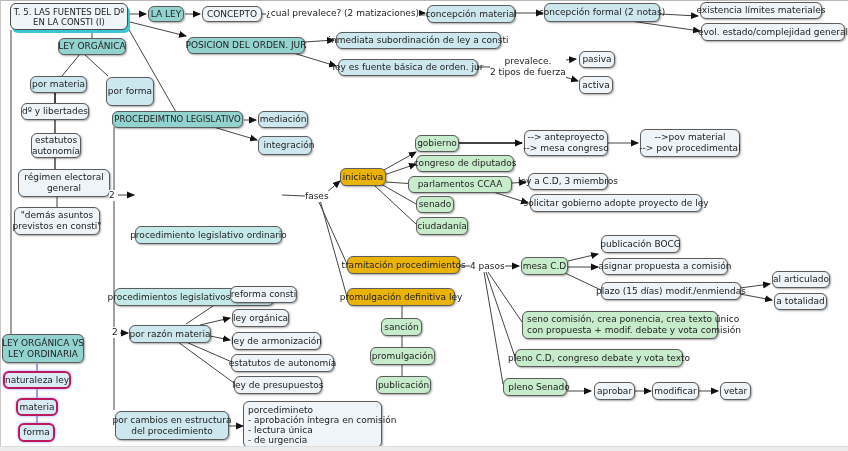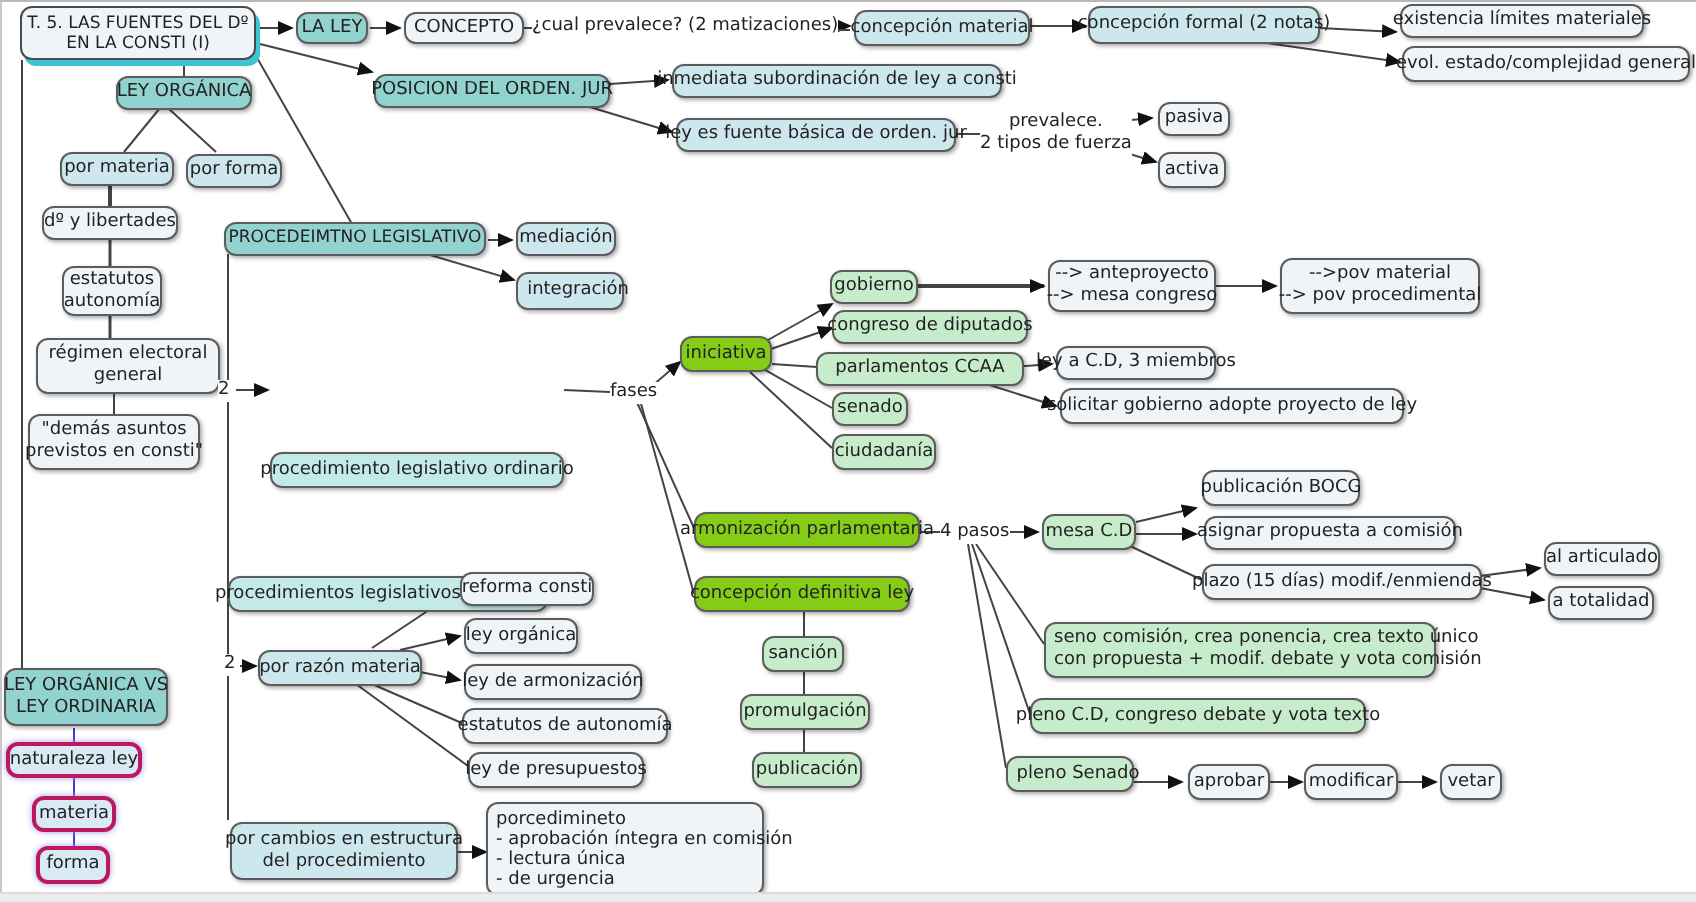--- a/index.html
+++ b/index.html
@@ -13,21 +13,21 @@
     font-size: 9px; line-height: 11px; color: #222;
     display: flex; align-items: center; justify-content: center; text-align: center;
     padding: 1px 4px; white-space: nowrap;
     box-shadow: 1px 1px 2px rgba(0,0,0,0.35);
   }
   .n-white { background: #eef4f7; }
   .n-blue { background: #cde7ee; }
   .n-teal { background: #92d2cf; }
   .n-cyan { background: #c3eae9; margin-top: 40px; }
   .n-green { background: #c7eccb; text-align: center; }
-  .n-lgreen { background: #84cc16; }
+  .n-lgreen { background: #eab308; }
   .n-title { background: #eef4f7; box-shadow: 2px 3px 0 #3bc6d4; border-color: #4a4a4a; }
   .n-lilac { background: #d8eaf3; border: 2px solid #be185d; box-shadow: 0 0 3px #9c9cf5; }
   .n-left { justify-content: flex-start; text-align: left; }
   .pre { white-space: pre; }
   .label { position: absolute; font-size: 9px; line-height: 11px; color: #222; background: #fff; white-space: pre; text-align: center; }
 </style>
 </head>
 <body>
 
 <div id="frame"></div>
@@ -130,21 +130,21 @@
 <div class="node n-teal" style="left:187px;top:37px;width:118px;height:17px;">POSICION DEL ORDEN. JUR</div>
 <div class="node n-blue" style="left:336px;top:32px;width:165px;height:17px;">inmediata subordinación de ley a consti</div>
 <div class="node n-blue" style="left:338px;top:59px;width:140px;height:17px;">ley es fuente básica de orden. jur</div>
 <div class="label" style="left:490px;top:56px;">prevalece.
 2 tipos de fuerza</div>
 <div class="node n-white" style="left:579px;top:51px;width:36px;height:17px;">pasiva</div>
 <div class="node n-white" style="left:579px;top:76px;width:34px;height:18px;">activa</div>
 
 <div class="node n-teal" style="left:58px;top:38px;width:68px;height:17px;">LEY ORGÁNICA</div>
 <div class="node n-blue" style="left:30px;top:76px;width:57px;height:17px;">por materia</div>
-<div class="node n-blue" style="left:93px;top:77px;width:48px;height:17px;">por forma</div>
+<div class="node n-blue" style="left:106px;top:77px;width:48px;height:29px;">por forma</div>
 <div class="node n-white" style="left:21px;top:103px;width:68px;height:17px;">dº y libertades</div>
 <div class="node n-white pre" style="left:31px;top:133px;width:50px;height:25px;">estatutos
 autonomía</div>
 <div class="node n-white pre" style="left:18px;top:169px;width:92px;height:28px;">régimen electoral
 general</div>
 <div class="node n-white pre" style="left:14px;top:207px;width:86px;height:28px;">"demás asuntos
 previstos en consti"</div>
 
 <div class="node n-teal pre" style="left:2px;top:334px;width:82px;height:29px;">LEY ORGÁNICA VS
 LEY ORDINARIA</div>
@@ -179,34 +179,34 @@
 <div class="node n-green" style="left:408px;top:176px;width:104px;height:17px;">parlamentos CCAA</div>
 <div class="node n-green" style="left:416px;top:196px;width:38px;height:17px;">senado</div>
 <div class="node n-green" style="left:416px;top:217px;width:52px;height:18px;">ciudadanía</div>
 <div class="node n-white pre" style="left:524px;top:130px;width:84px;height:26px;">--&gt; anteproyecto
 --&gt; mesa congreso</div>
 <div class="node n-white pre" style="left:640px;top:129px;width:100px;height:28px;">--&gt;pov material
 --&gt; pov procedimental</div>
 <div class="node n-white" style="left:528px;top:173px;width:80px;height:17px;">ley a C.D, 3 miembros</div>
 <div class="node n-white" style="left:530px;top:194px;width:172px;height:18px;">solicitar gobierno adopte proyecto de ley</div>
 
-<div class="node n-lgreen" style="left:347px;top:256px;width:113px;height:18px;">armonización parlamentaria</div>
+<div class="node n-lgreen" style="left:347px;top:256px;width:113px;height:18px;">tramitación procedimientos</div>
 <div class="label" style="left:470px;top:261px;">4 pasos</div>
 <div class="node n-green" style="left:521px;top:257px;width:47px;height:18px;">mesa C.D</div>
 <div class="node n-white" style="left:601px;top:235px;width:79px;height:18px;">publicación BOCG</div>
 <div class="node n-white" style="left:602px;top:258px;width:126px;height:17px;">asignar propuesta a comisión</div>
 <div class="node n-white" style="left:601px;top:282px;width:140px;height:18px;">plazo (15 días) modif./enmiendas</div>
 <div class="node n-white" style="left:772px;top:271px;width:58px;height:17px;">al articulado</div>
 <div class="node n-white" style="left:774px;top:293px;width:53px;height:17px;">a totalidad</div>
 <div class="node n-green n-left pre" style="left:522px;top:311px;width:196px;height:28px;">seno comisión, crea ponencia, crea texto único
 con propuesta + modif. debate y vota comisión</div>
 <div class="node n-green" style="left:515px;top:349px;width:168px;height:18px;">pleno C.D, congreso debate y vota texto</div>
 <div class="node n-green" style="left:503px;top:378px;width:64px;height:18px;padding-left:12px;">pleno Senado</div>
 <div class="node n-white" style="left:594px;top:382px;width:41px;height:18px;">aprobar</div>
 <div class="node n-white" style="left:652px;top:382px;width:47px;height:18px;">modificar</div>
 <div class="node n-white" style="left:720px;top:382px;width:31px;height:18px;">vetar</div>
 
-<div class="node n-lgreen" style="left:347px;top:288px;width:108px;height:18px;">concepción definitiva ley</div>
+<div class="node n-lgreen" style="left:347px;top:288px;width:108px;height:18px;">promulgación definitiva ley</div>
 <div class="node n-green" style="left:381px;top:318px;width:41px;height:18px;">sanción</div>
 <div class="node n-green" style="left:370px;top:347px;width:65px;height:18px;">promulgación</div>
 <div class="node n-green" style="left:376px;top:376px;width:55px;height:18px;">publicación</div>
 
 <div id="bottom-bar"></div>
 
 </body></html>

